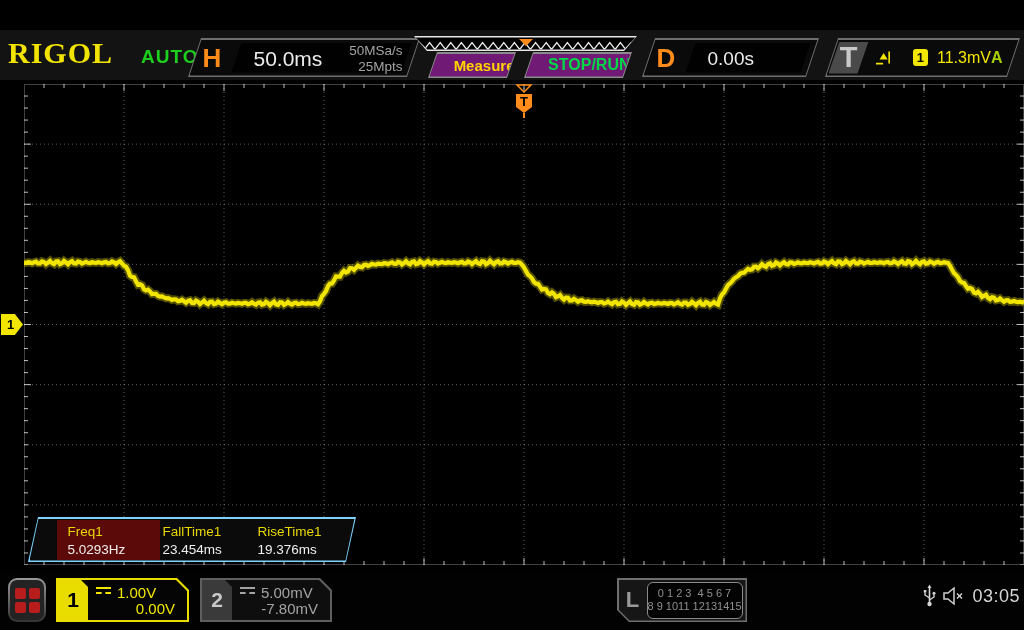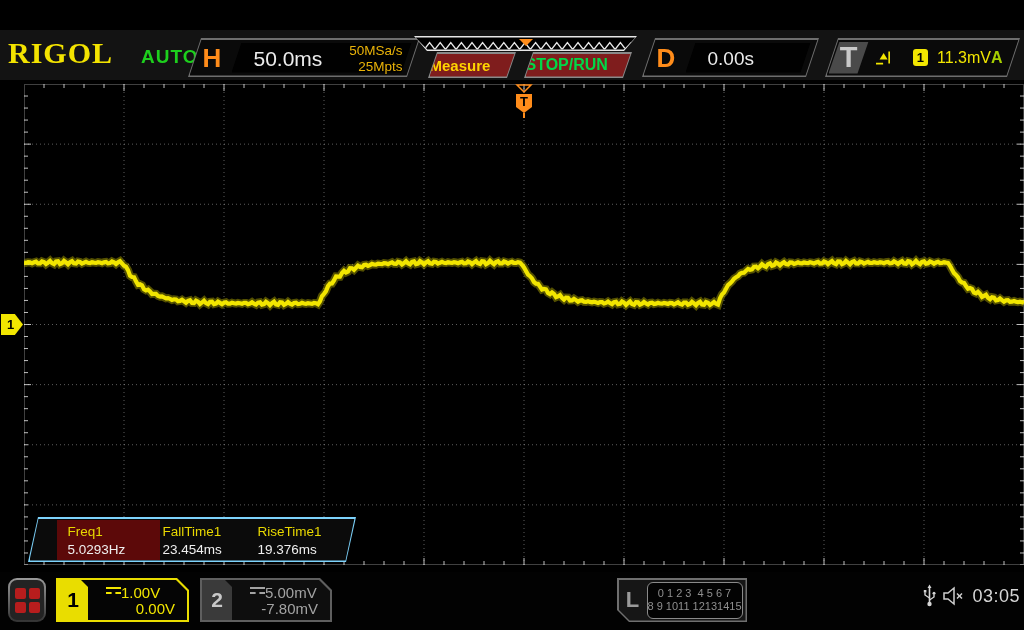--- a/index.html
+++ b/index.html
@@ -14,30 +14,30 @@
   
   #header{left:0;top:30px;width:1024px;height:50px;background:#131313;}
   #logo{left:8px;top:36px;font-size:30px;font-weight:800;color:#f3e300;letter-spacing:1px;
         font-family:"Liberation Serif",serif;}
   #auto-indicator{left:141px;top:46px;font-size:19px;font-weight:700;color:#1dcf1d;letter-spacing:1px;}
 
   .slant-box{background:#6e6e6e;clip-path:polygon(13px 0,100% 0,calc(100% - 13px) 100%,0 100%);}
   .slant-box-inner{position:absolute;inset:1.5px;background:#0a0a0a;
         clip-path:polygon(12px 0,100% 0,calc(100% - 12px) 100%,0 100%);}
   .slant-btn{background:#8a8a8a;clip-path:polygon(9px 0,100% 0,calc(100% - 9px) 100%,0 100%);}
-  .slant-btn-inner{position:absolute;inset:1.5px;background:#7f1d1d;
+  .slant-btn-inner{position:absolute;inset:1.5px;background:#701a75;
         clip-path:polygon(8px 0,100% 0,calc(100% - 8px) 100%,0 100%);
-        display:flex;align-items:center;justify-content:flex-start;}
+        display:flex;align-items:center;justify-content:flex-end;}
 
   #h-box{left:188px;top:38px;width:232px;height:39px;}
   .big-letter{position:absolute;left:13px;top:3px;font-size:26px;font-weight:700;color:#ff8c1a;}
   #h-panel{position:absolute;left:42px;top:3px;right:7px;bottom:3px;background:#010101;
            clip-path:polygon(10px 0,100% 0,calc(100% - 10px) 100%,0 100%);}
   #h-timebase{position:absolute;left:64px;top:7px;font-size:21px;color:#ececec;}
-  #h-rates{position:absolute;right:16px;top:3px;text-align:right;color:#eab308;font-size:13.5px;line-height:16px;}
+  #h-rates{position:absolute;right:16px;top:3px;text-align:right;color:#a3a3a3;font-size:13.5px;line-height:16px;}
 
   #preview-strip{left:414px;top:36px;width:223px;height:15px;background:#e8e8e8;
         clip-path:polygon(0 0,100% 0,calc(100% - 13px) 100%,13px 100%);}
   #preview-strip-inner{position:absolute;inset:1.4px;background:#000;
         clip-path:polygon(0 0,100% 0,calc(100% - 12px) 100%,12px 100%);}
 
   #measure-btn{left:428px;top:52px;width:88px;height:26px;}
   #measure-btn .lbl{color:#ffd400;font-size:15px;font-weight:700;}
   #runstop-btn{left:524px;top:52px;width:108px;height:26px;}
   #runstop-btn .lbl{color:#00d848;font-size:16px;font-weight:700;}
@@ -83,21 +83,21 @@
       display:grid;grid-template-columns:11px 11px;grid-template-rows:11px 11px;gap:3px;
       align-content:center;justify-content:center;}
   .red-sq{background:#b71d1d;border-radius:2px;}
 
   .ch-block{top:6px;height:44px;clip-path:polygon(0 0,calc(100% - 12px) 0,100% 12px,100% 100%,0 100%);}
   .ch-inner{position:absolute;inset:2px;background:#050505;
       clip-path:polygon(0 0,calc(100% - 11px) 0,100% 11px,100% 100%,0 100%);}
   .ch-tab{position:absolute;left:0;top:0;bottom:0;width:30px;display:flex;align-items:center;
       justify-content:center;font-size:21px;font-weight:700;
       clip-path:polygon(0 0,calc(100% - 7px) 0,100% 7px,100% 100%,0 100%);}
-  .ch-row1{position:absolute;left:48px;top:4px;display:flex;align-items:center;font-size:15px;}
+  .ch-row1{position:absolute;left:38px;top:4px;display:flex;align-items:center;gap:6px;font-size:15px;}
   .ch-row2{position:absolute;right:12px;bottom:3px;font-size:15px;margin-top:36px;}
   #ch1-block{left:56px;width:133px;background:#e9dd00;}
   #ch1-block .ch-tab{background:#e9dd00;color:#000;}
   #ch1-block .txt{color:#f2e600;}
   #ch2-block{left:200px;width:132px;background:#5f5f5f;}
   #ch2-block .ch-inner{background:#0e0e0e;}
   #ch2-block .ch-tab{background:#3a3a3a;color:#c8c8c8;}
   #ch2-block .txt{color:#a3a3a3;}
   .dc-icon{width:15px;height:9px;border-top:2px solid currentColor;position:relative;}
   .dc-icon::after{content:"";position:absolute;top:3px;left:0;right:0;border-top:2px dashed currentColor;}

